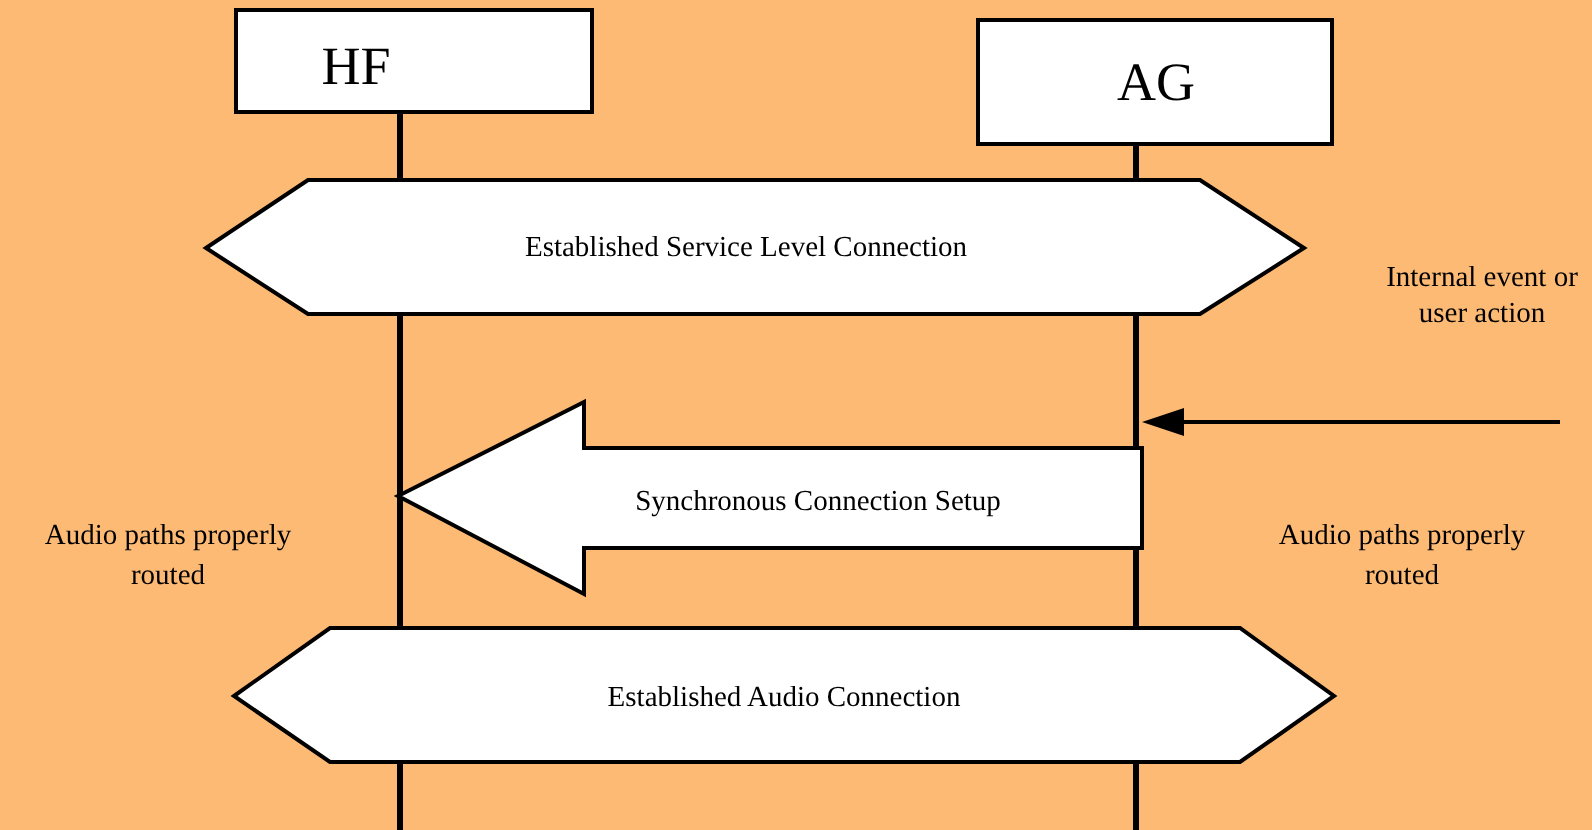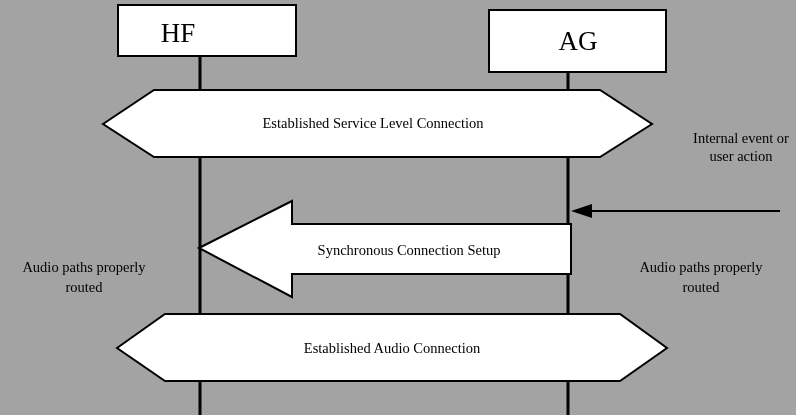--- a/index.html
+++ b/index.html
@@ -7,21 +7,21 @@
     padding: 0;
     background: #ffffff;
   }
   body {
     font-family: "Liberation Serif", "DejaVu Serif", serif;
   }
   #page {
     position: relative;
     width: 796px;
     height: 415px;
-    background: #a3a3a3;
+    background: #fdba74;
     overflow: hidden;
   }
   #diagram-svg {
     position: absolute;
     left: 0;
     top: 0;
     width: 796px;
     height: 415px;
   }
   .shape-outline {

